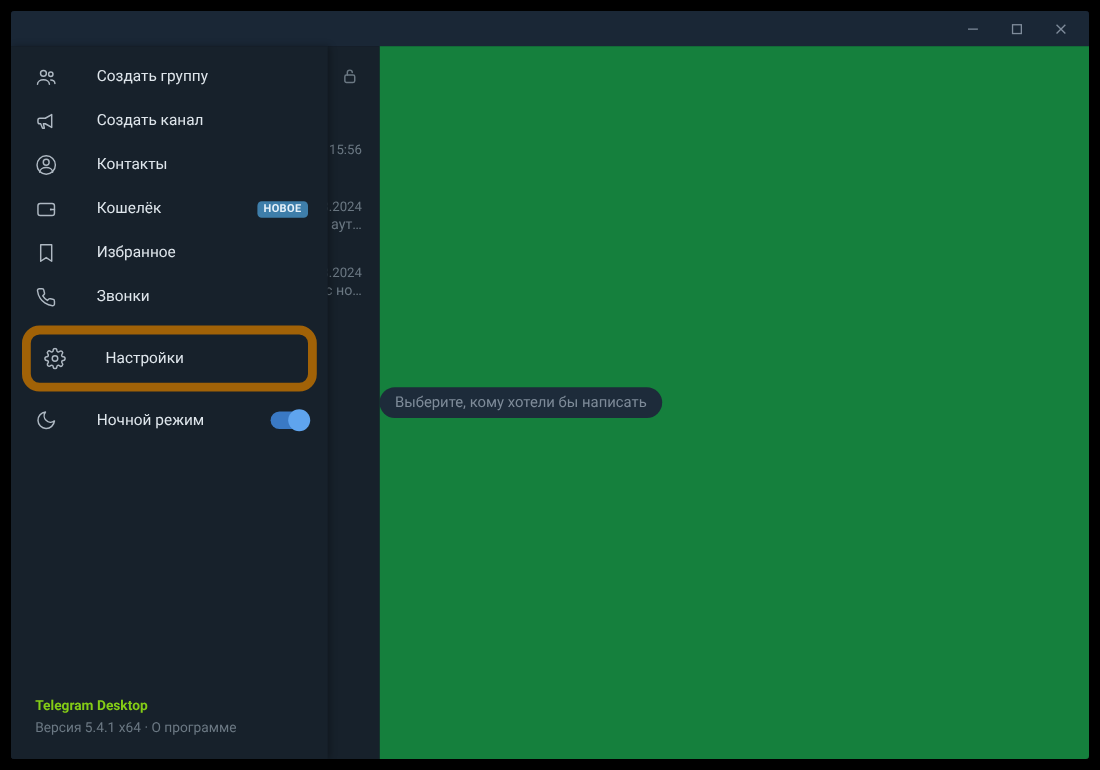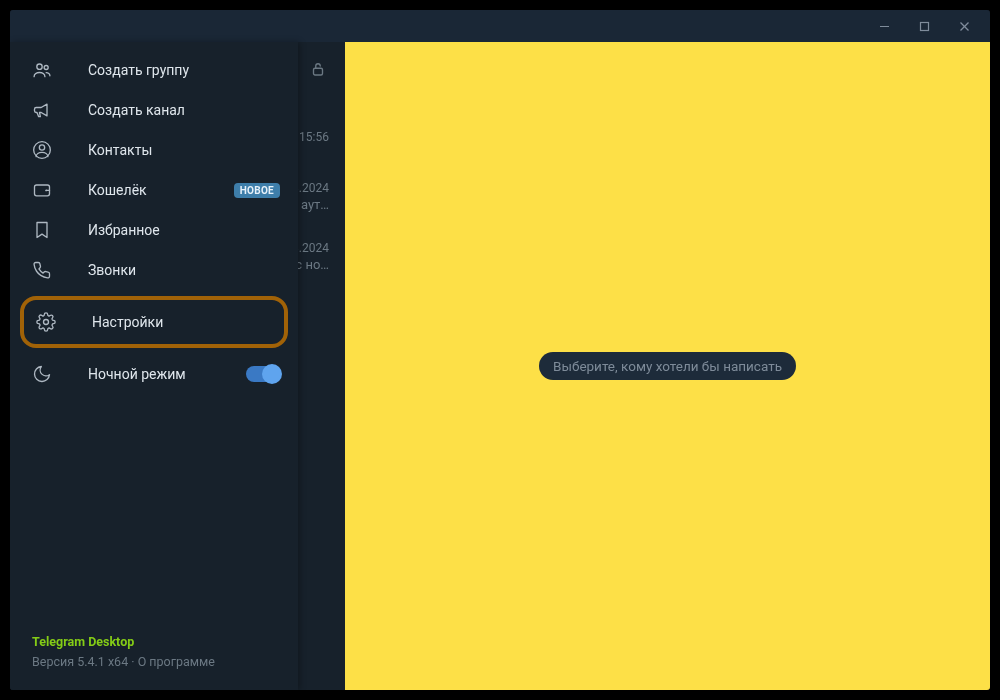--- a/index.html
+++ b/index.html
@@ -25,21 +25,21 @@
   }
   .chat-list-top {
     height: 54px; display:flex; align-items:center; justify-content:flex-end; padding: 0 18px 0 0;
   }
   .lock-icon { width:18px; height:18px; color:#6b7883; }
   .chat-rows { padding-top: 10px; }
   .chat-row { height:60px; display:flex; align-items:center; justify-content:flex-end; padding:0 16px; gap:8px; position:relative;}
   .chat-meta { text-align:right; font-size:12px; color:#6b7883;}
   .double-check { color:#4fae4e; font-size:13px; margin-right:2px;}
   .chat-preview-line { color:#6b7883; font-size:13px; white-space:nowrap; overflow:hidden; text-overflow:ellipsis; max-width:70px; text-align:right;}
-  .main-area { flex:1; background:#fde047; display:flex; align-items:center; justify-content:center; }
+  .main-area { flex:1; background:#15803d; display:flex; align-items:center; }
   .placeholder-pill {
     background:#1d2b3a; color:#7e8b99; font-size:13.5px; padding:6px 14px; border-radius:16px;
   }
   
   .drawer {
     position:absolute; left:0; top:0; width:288px; height:100%; background:#17212b;
     display:flex; flex-direction:column; color:#dfe6ec;
     box-shadow: 2px 0 6px rgba(0,0,0,0.3);
   }
   .drawer-profile { padding:18px 18px 10px 22px; }
@@ -65,21 +65,21 @@
     padding:2px 6px; border-radius:4px; letter-spacing:0.3px;
   }
   .toggle {
     position:absolute; right:18px; width:34px; height:16px; background:#3a79c4; border-radius:10px;
   }
   .toggle::after{
     content:""; position:absolute; right:-2px; top:-2px; width:20px; height:20px; border-radius:50%;
     background:#5fa4ee;
   }
   .highlight-box {
-    border:4px solid #a16207; border-radius:16px; padding:0;
+    border:8px solid #a16207; border-radius:16px; padding:0;
   }
   .settings-wrap { margin:6px 10px; }
   .settings-wrap .menu-item { height:44px; padding:0 12px; }
   .drawer-footer { padding:14px 22px 18px; font-size:12.5px; color:#6b7883; line-height:1.6;}
   .drawer-footer .app { color:#84cc16;font-weight:bold; }
 </style>
 </head>
 <body>
 
 <div class="window">

